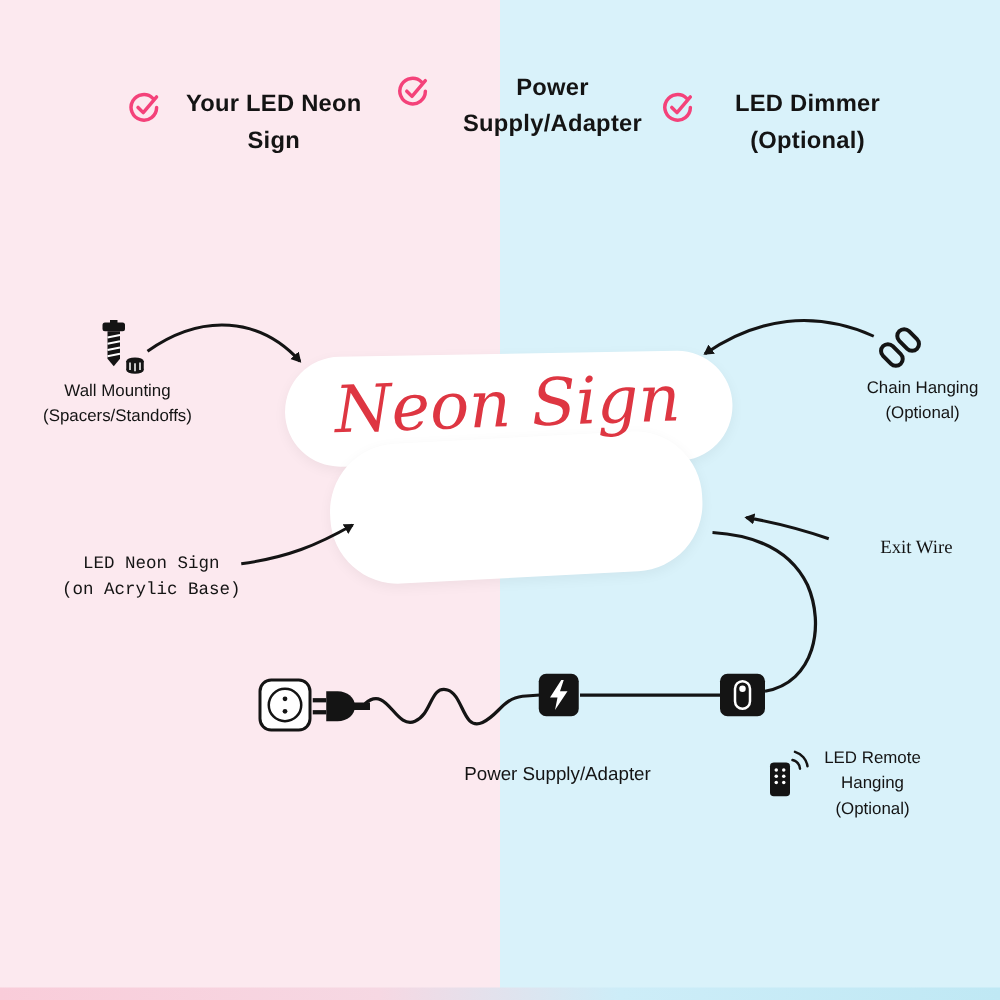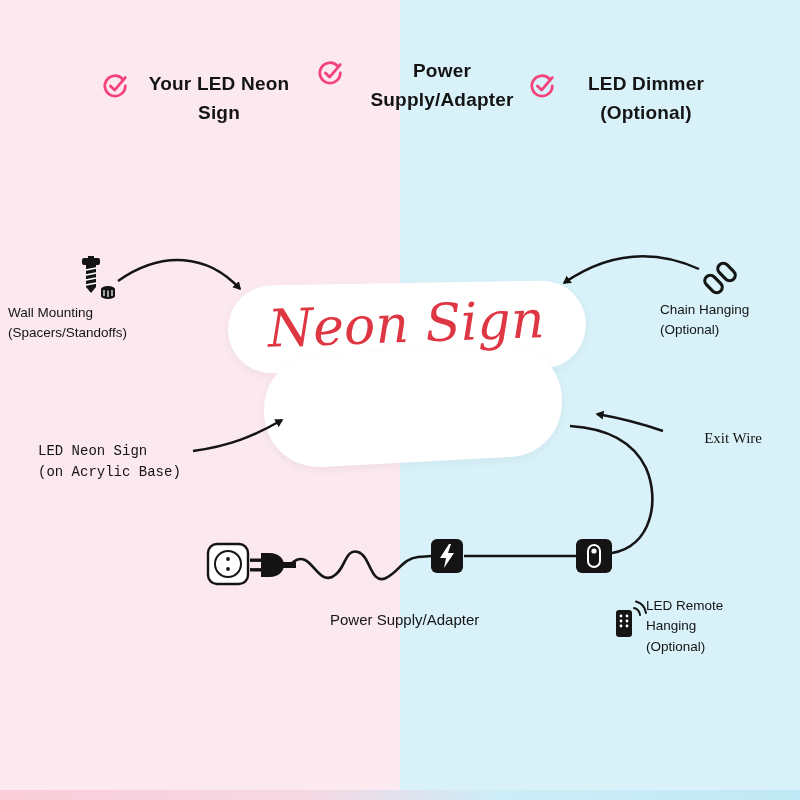--- a/index.html
+++ b/index.html
@@ -25,21 +25,21 @@
   
   .blob { position:absolute; background:#ffffff; z-index:1; box-shadow:0 3px 10px rgba(0,0,0,.05); }
   .blob-top { left:228px; top:283px; width:358px; height:88px; border-radius:44px; transform:rotate(-1deg); }
   .blob-bottom { left:264px; top:350px; width:298px; height:112px; border-radius:54px; transform:rotate(-3deg); }
   .sign { position:absolute; left:226px; top:290px; width:360px; text-align:center; z-index:2; }
   .sign-line1 { font-size:58px; font-weight:500; letter-spacing:3px; color:#1a13e0;
                 font-family:"Liberation Sans",sans-serif; }
   .sign-line2 { font-size:52px; font-style:italic; color:#de3642; margin-top:4px;
                 font-family:"DejaVu Serif","Liberation Serif",serif; transform:rotate(-2deg); }
   
-  .note { position:absolute; white-space:pre-line; font-size:13.5px;
+  .note { position:absolute; text-align:center; white-space:pre-line; font-size:13.5px;
           line-height:1.5; z-index:4; }
   #note-wall   { left:8px;   top:303px; width:172px; }
   #note-chain  { left:660px; top:300px; width:156px; }
   #note-sign   { left:38px;  top:441px; width:166px; font-size:14px;font-family:Liberation Mono, monospace; }
   #note-exit   { left:666px; top:427px; width:96px;  font-size:15px; text-align:right;font-family:Liberation Serif, serif; }
   #note-power  { left:330px; top:609px; width:232px; font-size:15px; }
   #note-remote { left:646px; top:596px; width:104px; }
   
   .abs-icon { position:absolute; z-index:4; }
   #icon-screw   { left:76px;  top:256px; }

